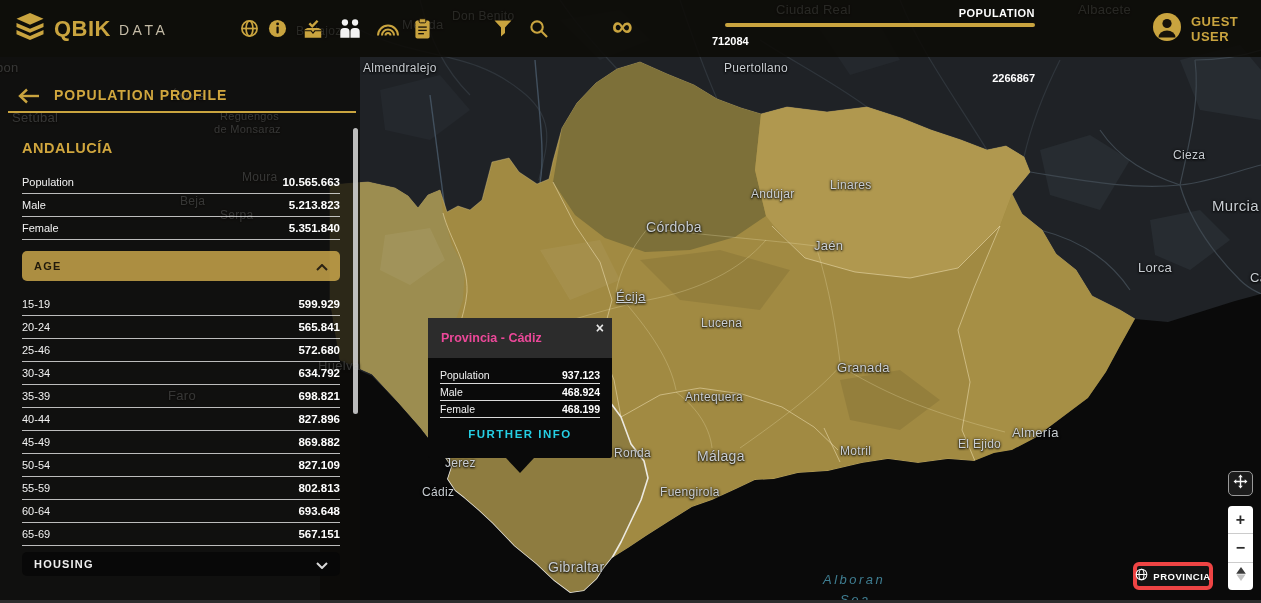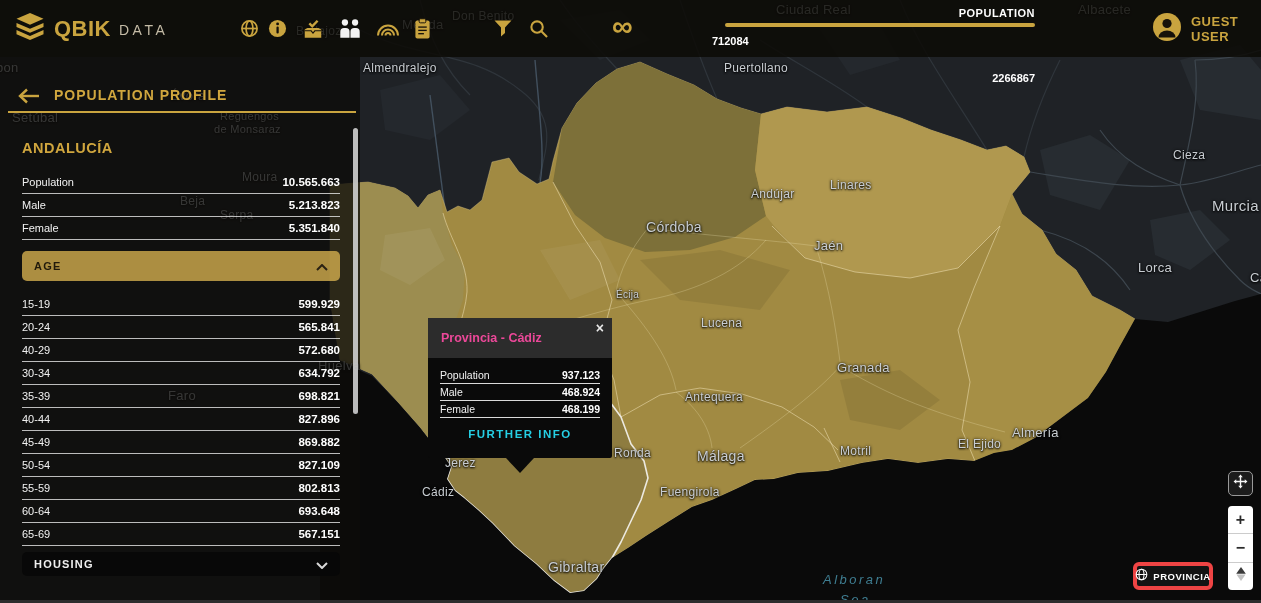--- a/index.html
+++ b/index.html
@@ -197,21 +197,21 @@
       <div class="city-label" style="left: 180px; top: 194px; font-size: 12px;">Beja</div>
       <div class="city-label" style="left: 220px; top: 208px; font-size: 12px;">Serpa</div>
       <div class="city-label" style="left: 168px; top: 388px; font-size: 13px;">Faro</div>
       <div class="city-label" style="left: 318px; top: 358px; font-size: 13px;">Huelva</div>
       <div class="city-label" style="left: 363px; top: 61px; font-size: 12px;">Almendralejo</div>
       <div class="city-label" style="left: 724px; top: 61px; font-size: 12px;">Puertollano</div>
       <div class="city-label" style="left: 646px; top: 219px; font-size: 14px;">Córdoba</div>
       <div class="city-label" style="left: 751px; top: 187px; font-size: 12px;">Andújar</div>
       <div class="city-label" style="left: 830px; top: 178px; font-size: 12px;">Linares</div>
       <div class="city-label" style="left: 814px; top: 238px; font-size: 13px;">Jaén</div>
-      <div class="city-label" style="left: 616px; top: 289px; font-size: 10px;">Écija</div>
+      <div class="city-label" style="left: 616px; top: 289px; font-size: 13px; text-decoration: underline;">Écija</div>
       <div class="city-label" style="left: 701px; top: 316px; font-size: 12px;">Lucena</div>
       <div class="city-label" style="left: 837px; top: 360px; font-size: 13px;">Granada</div>
       <div class="city-label" style="left: 685px; top: 390px; font-size: 12px;">Antequera</div>
       <div class="city-label" style="left: 697px; top: 448px; font-size: 14px;">Málaga</div>
       <div class="city-label" style="left: 660px; top: 485px; font-size: 12px;">Fuengirola</div>
       <div class="city-label" style="left: 840px; top: 444px; font-size: 12px;">Motril</div>
       <div class="city-label" style="left: 958px; top: 437px; font-size: 12px;">El Ejido</div>
       <div class="city-label" style="left: 1012px; top: 425px; font-size: 13px;">Almería</div>
       <div class="city-label" style="left: 445px; top: 456px; font-size: 12px;">Jerez</div>
       <div class="city-label" style="left: 422px; top: 485px; font-size: 12px;">Cádiz</div>
@@ -322,21 +322,21 @@
 
     <div class="data-row">
         <span class="lbl">15-19</span>
         <span class="val">599.929</span>
       </div>
         <div class="data-row">
         <span class="lbl">20-24</span>
         <span class="val">565.841</span>
       </div>
         <div class="data-row">
-        <span class="lbl">40-29</span>
+        <span class="lbl">25-46</span>
         <span class="val">572.680</span>
       </div>
         <div class="data-row">
         <span class="lbl">30-34</span>
         <span class="val">634.792</span>
       </div>
         <div class="data-row">
         <span class="lbl">35-39</span>
         <span class="val">698.821</span>
       </div>

